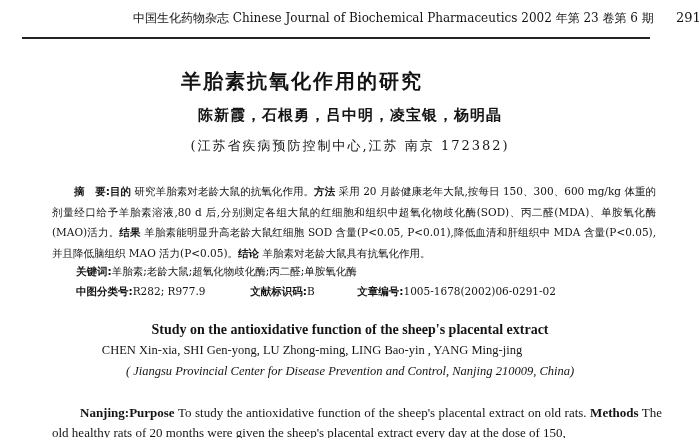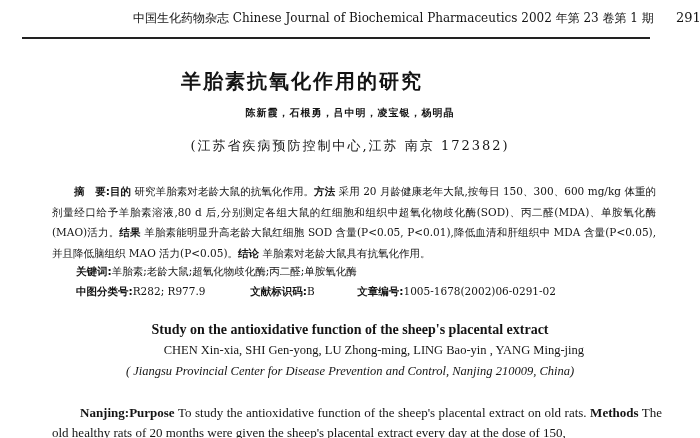--- a/index.html
+++ b/index.html
@@ -3,38 +3,38 @@
   <meta charset="utf-8">
   <style>
     html, body { margin:0; padding:0; background:#fff; }
     body { width:700px; height:438px; overflow:hidden; position:relative; color:#141414; font-family:"DejaVu Serif", serif; }
     .abs { position:absolute; white-space:nowrap; }
     .header { left:0; top:10px; width:700px; height:24px; }
     .header-text { position:absolute; left:133px; top:0; font-size:12px; letter-spacing:0px; }
     .header-page { position:absolute; left:676px; top:0; font-size:13px; }
     .rule { position:absolute; left:22px; top:27px; width:628px; height:1.5px; background:#222; }
     .title-cn { left:0; width:604px; text-align:center; top:68px; font-size:20px; font-weight:bold; font-family:"DejaVu Sans", sans-serif; letter-spacing:2px; }
-    .authors-cn { left:0; width:700px; text-align:center; top:106px; font-size:10px; font-weight:bold; letter-spacing:1px; }
+    .authors-cn { left:0; width:700px; text-align:center; top:106px; font-size:15px; font-weight:bold; letter-spacing:1px; }
     .affil-cn { left:0; width:700px; text-align:center; top:137px; font-size:13px; letter-spacing:2px; }
     .abs-block { left:52px; top:181px; width:604px; font-size:10.5px; line-height:20.5px; white-space:normal; text-indent:22px; text-align:justify; }
     .b { font-weight:bold; font-family:"DejaVu Sans", sans-serif; }
     .kw { left:76px; top:265px; font-size:10.5px; }
     .cls-row { left:76px; top:285px; font-size:10.5px; width:580px; }
     .cls-row span.sp { display:inline-block; }
     .title-en { left:0; width:700px; text-align:center; top:322px; font-size:14px; font-weight:bold; font-family:"Liberation Serif", serif; }
-    .authors-en { left:0; width:584px; text-align:right; top:343px; font-size:12.5px; font-family:"Liberation Serif", serif; }
+    .authors-en { left:0; width:584px; text-align:center; top:343px; font-size:12.5px; font-family:"Liberation Serif", serif;padding-left:20px; }
     .affil-en { left:0; width:700px; text-align:center; top:364px; font-size:12.5px; font-style:italic; font-family:"Liberation Serif", serif; }
     .abs-en { left:52px; top:403px; width:610px; font-size:13px; line-height:20px; white-space:normal; text-indent:28px; font-family:"Liberation Serif", serif; text-align:justify; }
     .abs-en .b { font-family:"Liberation Serif", serif; }
   </style>
 </head>
 <body>
 
 <div class="abs header">
-  <span class="header-text">中国生化药物杂志 Chinese Journal of Biochemical Pharmaceutics 2002 年第 23 卷第 1 期</span>
+  <span class="header-text">中国生化药物杂志 Chinese Journal of Biochemical Pharmaceutics 2002 年第 23 卷第 6 期</span>
   <span class="header-page">291</span>
   <div class="rule"></div>
 </div>
 
 <div class="abs title-cn">羊胎素抗氧化作用的研究</div>
 <div class="abs authors-cn">陈新霞，石根勇，吕中明，凌宝银，杨明晶</div>
 <div class="abs affil-cn">(江苏省疾病预防控制中心,江苏  南京  172382)</div>
 
 <div class="abs abs-block">
   <span class="b">摘　要:</span><span class="b">目的</span><span> 研究羊胎素对老龄大鼠的抗氧化作用。</span><span class="b">方法</span><span> 采用 20 月龄健康老年大鼠,按每日 150、300、600 mg/kg 体重的剂量经口给予羊胎素溶液,80 d 后,分别测定各组大鼠的红细胞和组织中超氧化物歧化酶(SOD)、丙二醛(MDA)、单胺氧化酶(MAO)活力。</span><span class="b">结果</span><span> 羊胎素能明显升高老龄大鼠红细胞 SOD 含量(P&lt;0.05, P&lt;0.01),降低血清和肝组织中 MDA 含量(P&lt;0.05),并且降低脑组织 MAO 活力(P&lt;0.05)。</span><span class="b">结论</span><span> 羊胎素对老龄大鼠具有抗氧化作用。</span>

